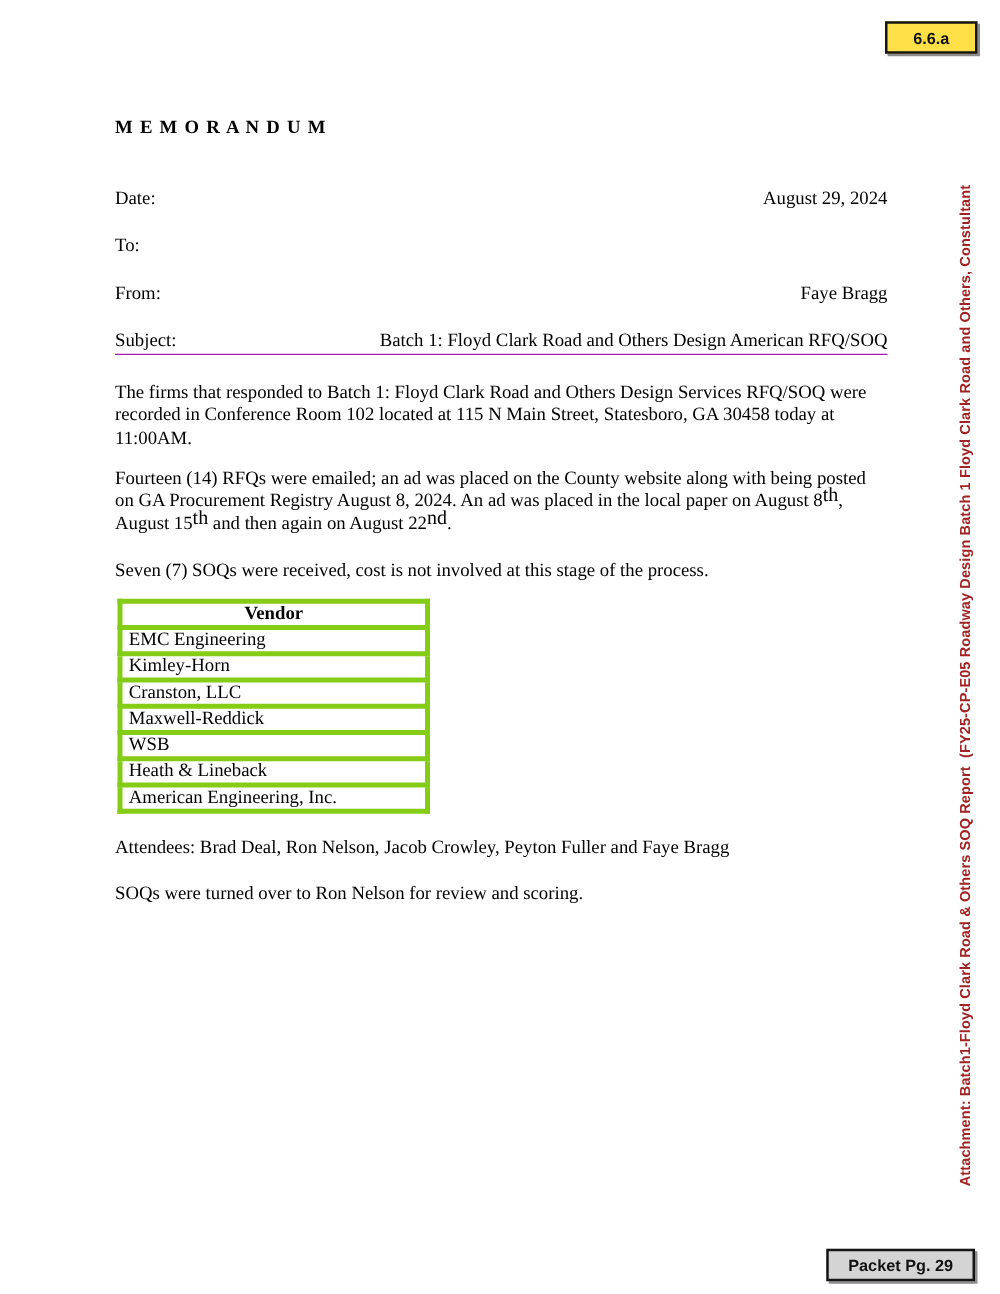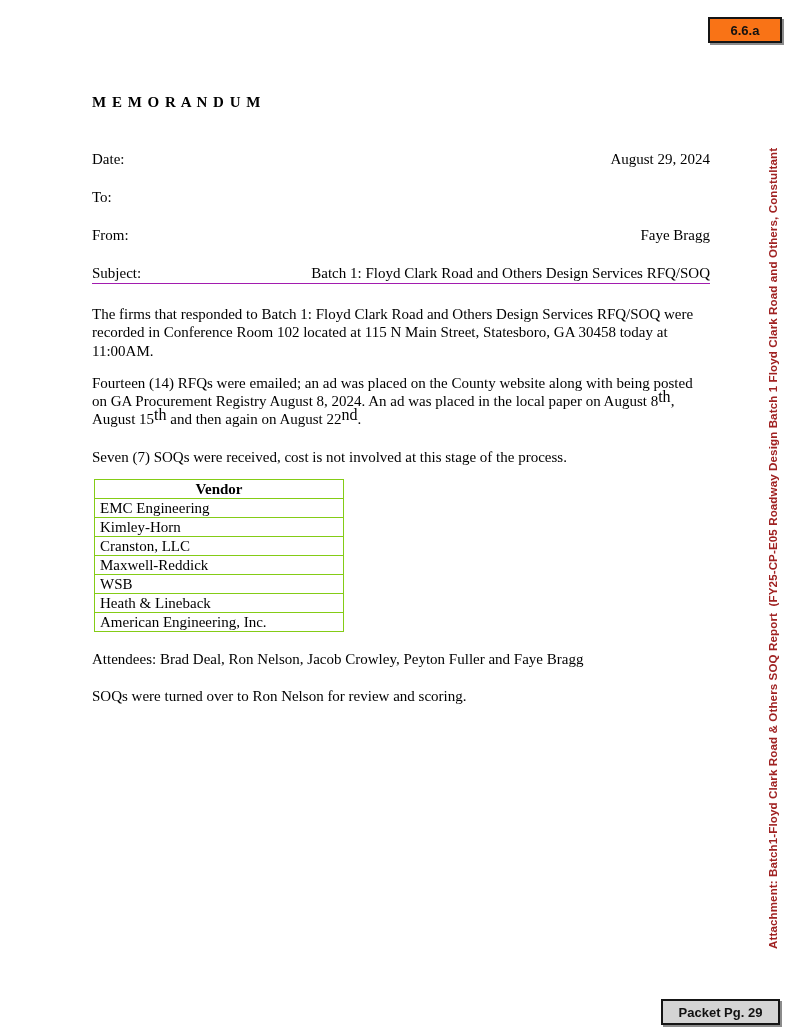--- a/index.html
+++ b/index.html
@@ -56,35 +56,35 @@
   sup { font-size:16px; line-height:0; vertical-align:4px; }
 
   .vendor-table {
     border-collapse:collapse;
     margin-top:13px; margin-left:2px;
     width:250px;
     border:1.5px solid #000;
     font-size:15px;
   }
   .vendor-table th, .vendor-table td {
-    border:1px solid #84cc16;
+    border:4px solid #84cc16;
     padding:0 5px; height:19px; line-height:17px;
     text-align:left; font-weight:normal;
   }
   .vendor-table th { font-weight:bold; text-align:center; }
 
   .attendees { margin-top:18px; }
   .closing   { margin-top:19px; }
 </style>
 </head>
 <body>
 
 <div class="page">
 
-  <div class="badge badge-top" style="background: #f97316;">6.6.a</div>
+  <div class="badge badge-top" style="background: #fde047;">6.6.a</div>
 
   <div class="doc">
 
     <div class="memo-title">M E M O R A N D U M</div>
 
     <div class="fields">
 
         <div class="field-row">
           <span class="field-label">Date:</span>
           <span class="field-value">August 29, 2024</span>
@@ -94,21 +94,21 @@
           <span class="field-label">To:</span>
         </div>
 
         <div class="field-row">
           <span class="field-label">From:</span>
           <span class="field-value">Faye Bragg</span>
         </div>
 
         <div class="field-row">
           <span class="field-label">Subject:</span>
-          <span class="field-value">Batch 1: Floyd Clark Road and Others Design Services RFQ/SOQ</span>
+          <span class="field-value">Batch 1: Floyd Clark Road and Others Design American RFQ/SOQ</span>
         </div>
       </div>
 
     <p class="para p1">The firms that responded to Batch 1: Floyd Clark Road and Others Design Services RFQ/SOQ were recorded in Conference Room 102 located at 115 N Main Street, Statesboro, GA 30458 today at 11:00AM.</p>
 
     <p class="para p2"><span>Fourteen (14) RFQs were emailed; an ad was placed on the County website along with being posted on GA Procurement Registry August 8, 2024. An ad was placed in the local paper on August 8</span><sup>th</sup><span>, August 15</span><sup>th</sup><span> and then again on August 22</span><sup>nd</sup><span>.</span></p>
 
     <p class="para p3">Seven (7) SOQs were received, cost is not involved at this stage of the process.</p>
 
     <table class="vendor-table">

